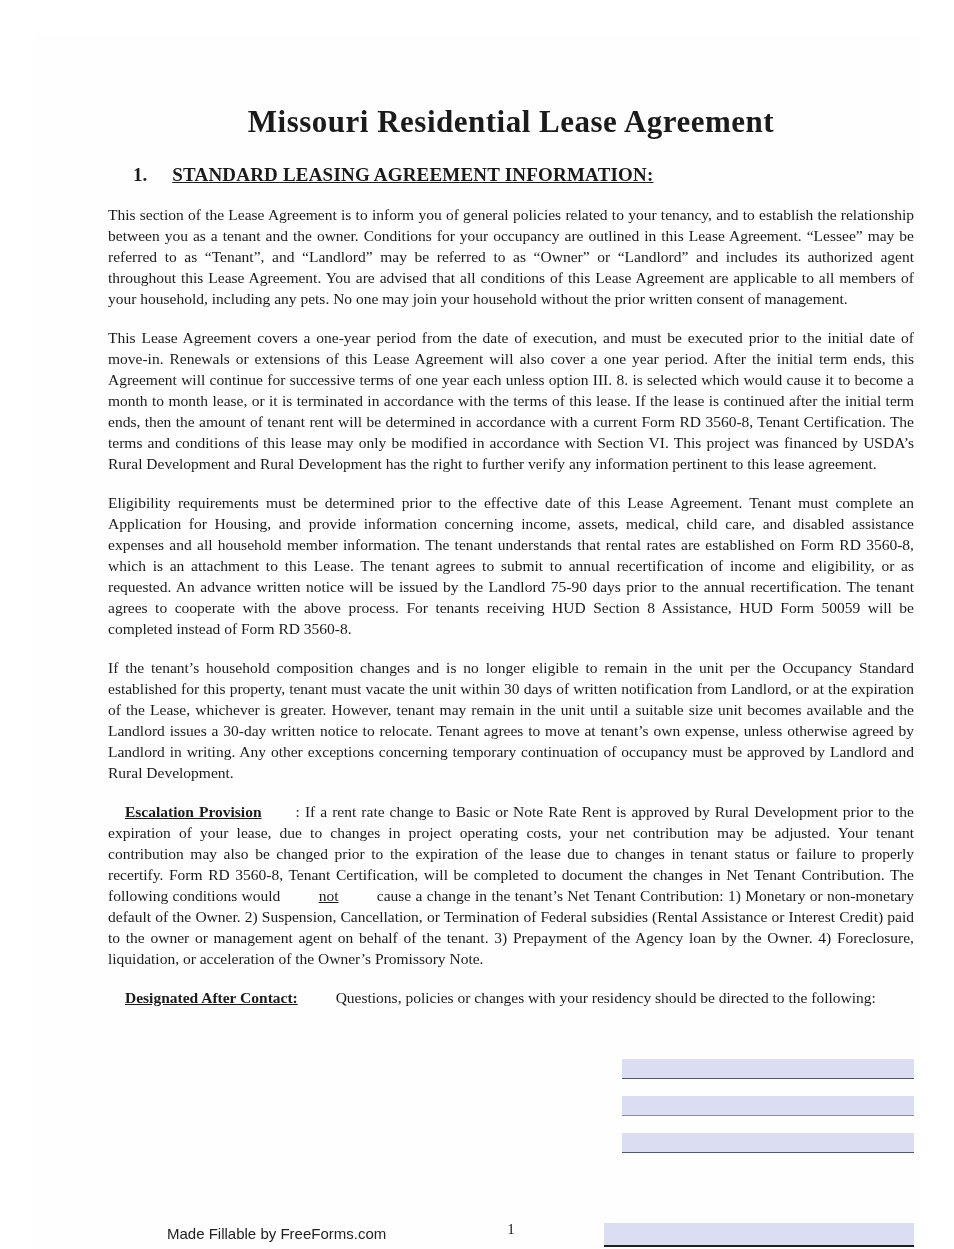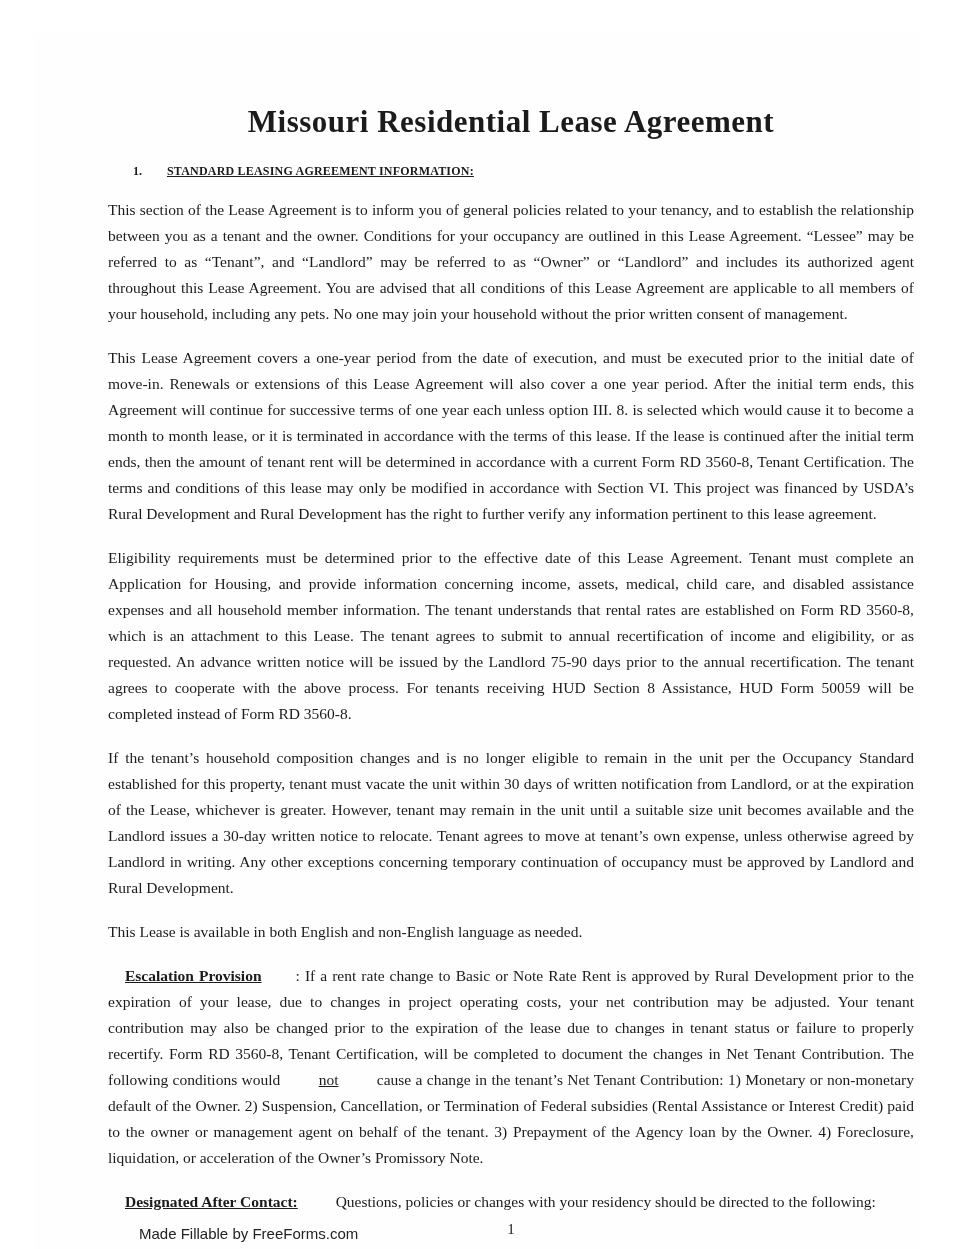--- a/index.html
+++ b/index.html
@@ -25,29 +25,29 @@
   .notice {
     margin-top: 24px;
     text-align: center;
     font-size: 17px;
     font-weight: bold;
     font-style: italic;
   }
   .section-heading {
     margin-top: 24px;
     padding-left: 8px;
-    font-size: 12px;
+    font-size: 19px;
     font-weight: bold;
   }
   .section-heading .sec-num { margin-right: 8px; }
   .section-heading .sec-title { text-decoration: underline; letter-spacing: 0.2px; }
   .para {
     margin-top: 18px;
     font-size: 15.5px;
-    line-height: 26px;
+    line-height: 21px;
     text-align: justify;
   }
   .lbl {
     font-weight: bold;
     text-decoration: underline;
   }
   .notword {
     font-weight: normal;
     text-decoration: underline;
   }
@@ -92,21 +92,21 @@
     font: inherit;
     font-size: 14px;
     border-radius: 0;
   }
   .phone-caption {
     margin-top: 2px;
     font-size: 14.5px;
   }
   .footer-fillable {
     position: absolute;
-    left: 88px;
+    left: 116px;
     bottom: 24px;
     font-family: "Liberation Sans", sans-serif;
     font-size: 15px;
     color: #222;
   }
   .footer-pagenum {
     position: absolute;
     left: 0;
     right: 0;
     bottom: 28px;
@@ -136,21 +136,20 @@
     </div>
 
     <p class="para">This section of the Lease Agreement is to inform you of general policies related to your tenancy, and to establish the relationship between you as a tenant and the owner. Conditions for your occupancy are outlined in this Lease Agreement. “Lessee” may be referred to as “Tenant”, and “Landlord” may be referred to as “Owner” or “Landlord” and includes its authorized agent throughout this Lease Agreement. You are advised that all conditions of this Lease Agreement are applicable to all members of your household, including any pets.  No one may join your household without the prior written consent of management.</p>
 
     <p class="para">This Lease Agreement covers a one-year period from the date of execution, and must be executed prior to the initial date of move-in. Renewals or extensions of this Lease Agreement will also cover a one year period. After the initial term ends, this Agreement will continue for successive terms of one year each unless option III. 8. is selected which would cause it to become a month to month lease, or it is terminated in accordance with the terms of this lease. If the lease is continued after the initial term ends, then the amount of tenant rent will be determined in accordance with a current Form RD 3560-8, Tenant Certification.  The terms and conditions of this lease may only be modified in accordance with Section VI. This project was financed by USDA’s Rural Development and Rural Development has the right to further verify any information pertinent to this lease agreement.</p>
 
     <p class="para">Eligibility requirements must be determined prior to the effective date of this Lease Agreement. Tenant must complete an Application for Housing, and provide information concerning income, assets, medical, child care, and disabled assistance expenses and all household member information.  The tenant understands that rental rates are established on Form RD 3560-8, which is an attachment to this Lease.  The tenant agrees to submit to annual recertification of income and eligibility, or as requested. An advance written notice will be issued by the Landlord 75-90 days prior to the annual recertification. The tenant agrees to cooperate with the above process.   For tenants receiving HUD Section 8 Assistance, HUD Form 50059 will be completed instead of Form RD 3560-8.</p>
 
     <p class="para">If the tenant’s household composition changes and is no longer eligible to remain in the unit per the Occupancy Standard established for this property, tenant must vacate the unit within 30 days of written notification from Landlord, or at the expiration of the Lease, whichever is greater. However, tenant may remain in the unit until a suitable size unit becomes available and the Landlord issues a 30-day written notice to relocate. Tenant agrees to move at tenant’s own expense, unless otherwise agreed by Landlord in writing. Any other exceptions concerning temporary continuation of occupancy must be approved by Landlord and Rural Development.</p>
 
-    <p class="para">This Lease is available in both English and non-English language as needed.</p>
 
 
     <p class="para"><span class="lbl">Escalation Provision</span><span>: If a rent rate change to Basic or Note Rate Rent is approved by Rural Development prior to the expiration of your lease, due to changes in project operating costs, your net contribution may be adjusted. Your tenant contribution may also be changed prior to the expiration of the lease due to changes in tenant status or failure to properly recertify. Form RD 3560-8, Tenant Certification, will be completed to document the changes in Net Tenant Contribution. The following conditions would </span><span class="notword">not</span><span> cause a change in the tenant’s Net Tenant Contribution: 1) Monetary or non-monetary default of the Owner. 2) Suspension, Cancellation, or Termination of Federal subsidies (Rental Assistance or Interest Credit) paid to the owner or management agent on behalf of the tenant. 3) Prepayment of the Agency loan by the Owner. 4) Foreclosure, liquidation, or acceleration of the Owner’s Promissory Note.</span></p>
 
     <p class="para"><span class="lbl">Designated After Contact:</span><span>  Questions, policies or changes with your residency should be directed to the following:</span></p>
 
     <div class="fields-row">
       <div class="stack">
         <input type="text" class="fill-line" style="">
         <input type="text" class="fill-line" style="">

